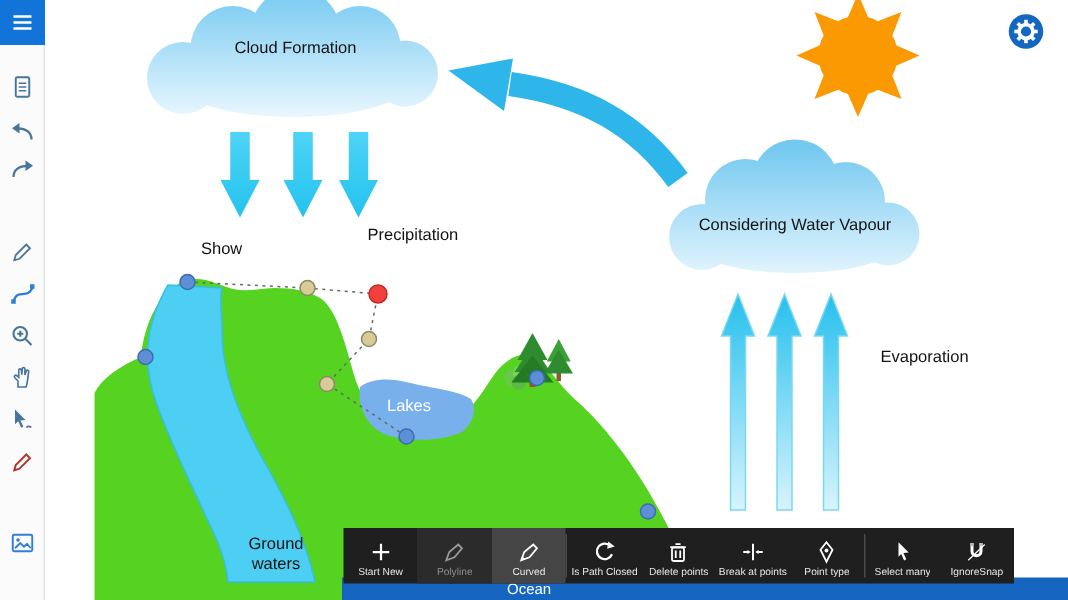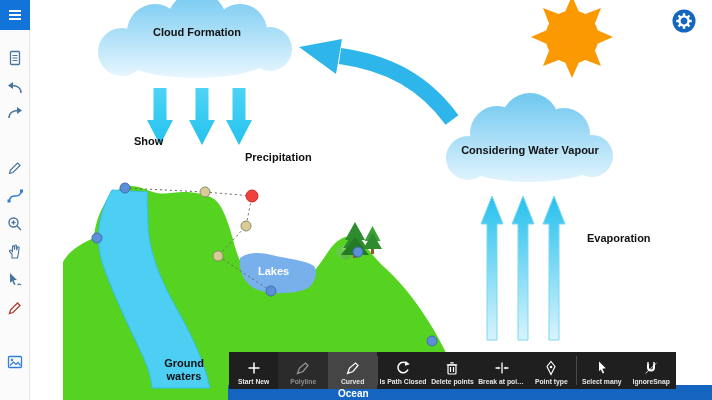--- a/index.html
+++ b/index.html
@@ -1,18 +1,18 @@
 <!DOCTYPE html>
 <html><head>
 <meta charset="utf-8">
 <style>
   * { box-sizing: border-box; margin: 0; padding: 0; }
   html,body { width:712px; height:400px; overflow:hidden; }
   body { font-family:"Liberation Sans", sans-serif; background:#fff; position:relative; }
-  .stage { position:absolute; inset:0; width:712px; height:307px; background:#fff;font-weight:bold; }
+  .stage { position:absolute; inset:0; width:712px; height:307px; background:#fff; }
 
   
   .sidebar { position:absolute; left:0; top:0; width:30px; height:400px; background:#fbfbfb;
              border-right:1px solid #e3e3e3; z-index:30; }
   .sb-header { width:30px; height:30px; background:#1273d8; display:flex; align-items:center; justify-content:center; cursor:pointer; }
   .sb-item { position:absolute; left:3px; width:24px; height:24px; display:flex; align-items:center; justify-content:center; cursor:pointer; }
   .sb-item svg { display:block; }
 
   
   .canvas-svg { position:absolute; left:30px; top:0; z-index:1; }
@@ -168,21 +168,21 @@
       <circle cx="252" cy="196" r="6" fill="#f0413c" stroke="#c62828"></circle>
       <circle cx="246" cy="226" r="5" fill="#d9cb96" stroke="#8a8a6a"></circle>
       <circle cx="218" cy="256" r="5" fill="#d9cb96" stroke="#8a8a6a"></circle>
       <circle cx="271" cy="291" r="5" fill="#5c8fd6" stroke="#3b6db3"></circle>
       <circle cx="358" cy="252" r="5" fill="#5c8fd6" stroke="#3b6db3"></circle>
       <circle cx="432" cy="341" r="5" fill="#5c8fd6" stroke="#3b6db3"></circle>
     </g>
   </svg>
 
   <div class="lbl center" style="left:132px; top:26px; width:130px;">Cloud Formation</div>
-  <div class="lbl" style="left:134px; top:135px;">Show</div>
+  <div class="lbl" style="left:134px; top:160px;">Show</div>
   <div class="lbl" style="left:222px; top:151px;margin-left:23px;">Precipitation</div>
   <div class="lbl center" style="left:448px; top:144px; width:164px;text-align:center;">Considering Water Vapour</div>
   <div class="lbl" style="left:587px; top:232px;">Evaporation</div>
   <div class="lbl white" style="left:258px; top:265px;">Lakes</div>
   <div class="lbl center" style="left:151px; top:357px; width:66px; line-height:13px;">Ground waters</div>
   <div class="lbl white" style="left:338px; top:388px; font-size:10px;">Ocean</div>
 
   <div class="gear-btn">
     <svg width="24" height="24" viewBox="0 0 24 24">
       <circle cx="12" cy="12" r="11.5" fill="#1467c0"></circle>

